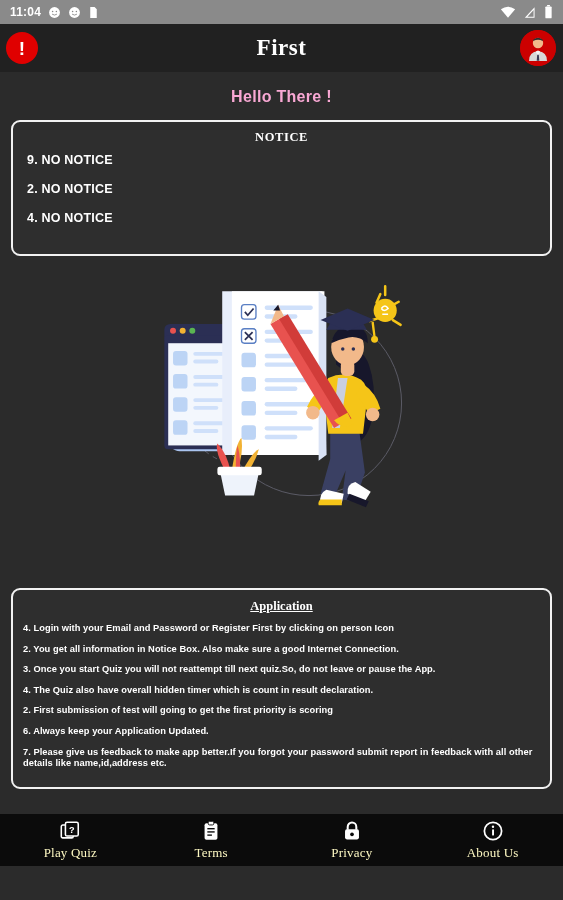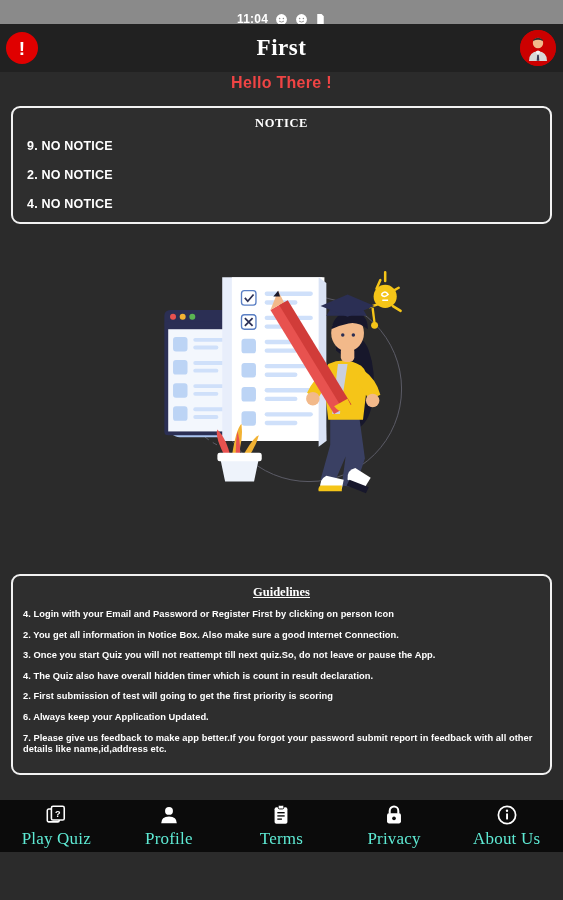--- a/index.html
+++ b/index.html
@@ -9,21 +9,20 @@
     font-family:"Liberation Sans", sans-serif;
     overflow:hidden;
   }
   .phone { position:relative; width:563px; height:900px; background:#2b2b2b; }
 
   
   .statusbar {
     height:22px; background:#8a8a8a;
     display:flex; align-items:center; justify-content:space-between;
     padding:12px 10px;
-    flex-direction:column;
   }
   .sb-left, .sb-right { display:flex; align-items:center; gap:7px; }
   .sb-time { color:#ffffff; font-size:12px; font-weight:bold; letter-spacing:.2px; }
   .sb-ico { display:block; }
 
   
   .appbar {
     height:48px; background:#212121; position:relative;
     display:flex; align-items:center; justify-content:center;
   }
@@ -45,34 +44,34 @@
     position:absolute; right:7px; top:50%; transform:translateY(-50%);
     width:36px; height:36px; border-radius:50%;
     background:#cc0000;
     display:flex; align-items:center; justify-content:center; overflow:hidden;
   }
 
   
   .content { position:relative; height:calc(900px - 22px - 48px); }
 
   .hello {
-    text-align:center; color:#ef4444;
+    text-align:center; color:#f9a8d4;
     font-size:16px; font-weight:bold;
     font-family:"Liberation Sans", sans-serif;
-    margin-top:2px; letter-spacing:.3px;
+    margin-top:16px; letter-spacing:.3px;
   }
 
   .panel {
     margin:14px 11px 0 11px;
     border:2px solid #f2f2f2;
     border-radius:9px;
     background:#2e2e2e;
     position:relative;
   }
-  .notice-panel { height:118px; }
+  .notice-panel { height:136px; }
   .panel-title {
     text-align:center; color:#ffffff;
     font-size:12.5px; font-weight:bold;
     font-family:"Liberation Serif", serif;
     padding-top:8px; letter-spacing:.6px;
   }
   .notice-list { padding:8px 0 0 14px; }
   .notice-item {
     color:#ffffff; font-size:12.5px; font-weight:bold;
     font-family:"Liberation Sans", sans-serif;
@@ -109,21 +108,21 @@
     position:absolute; left:0; right:0; bottom:52px;
     height:52px; background:#0b0b0b;
     display:flex; align-items:center;
   }
   .nav-item {
     flex:1; display:flex; flex-direction:column;
     align-items:center; justify-content:center; gap:3px;
     height:100%;
   }
   .nav-label {
-    color:#5eead4; font-size:17px;
+    color:#fef9c3; font-size:13px;
     font-family:"Liberation Serif", serif; letter-spacing:.2px;
   }
   .nav-icon { height:22px; display:flex; align-items:center; justify-content:center; }
   .filler { position:absolute; left:0; right:0; bottom:0; height:52px; background:#2b2b2b; }
 </style>
 </head>
 <body>
 
 <div class="phone">
 
@@ -303,21 +302,21 @@
           <path d="M128 58 l14 -8 l66 108 l-14 8 z" fill="#e8524f"></path>
           <path d="M137 53 l9 -5 l66 108 l-9 5 z" fill="#d13c39"></path>
           <path d="M128 58 l14 -8 l-6 -12 z" fill="#f2b98a"></path>
           <path d="M131 44 l5 -6 l2 6 z" fill="#17172b"></path>
           <path d="M194 158 l14 -8 l6 12 q-12 6 -20 -4 z" fill="#f5c518"></path>
         </g>
       </svg>
     </div>
 
     <div class="guide-panel">
-      <div class="guide-head">Guidelines</div>
+      <div class="guide-head">Application</div>
       <div class="guide-item">4. Login with your Email and Password or Register First by clicking on person Icon</div>
       <div class="guide-item">2. You get all information in Notice Box. Also make sure a good Internet Connection.</div>
       <div class="guide-item">3. Once you start Quiz you will not reattempt till next quiz.So, do not leave or pause the App.</div>
       <div class="guide-item">4. The Quiz also have overall hidden timer which is count in result declaration.</div>
       <div class="guide-item">2. First submission of test will going to get the first priority is scoring</div>
       <div class="guide-item">6. Always keep your Application Updated.</div>
       <div class="guide-item">7. Please give us feedback to make app better.If you forgot your password submit report in feedback with all other details like name,id,address etc.</div>
     </div>
 
     <div class="bottomnav">
@@ -326,29 +325,20 @@
         <span class="nav-icon">
           <svg width="22" height="22" viewBox="0 0 24 24">
             <rect x="2.5" y="5.5" width="13" height="14" rx="1.6" fill="none" stroke="#fff" stroke-width="1.7"></rect>
             <rect x="7" y="2.5" width="14" height="15" rx="1.8" fill="#0b0b0b" stroke="#fff" stroke-width="1.7"></rect>
             <text x="14" y="13.8" font-size="10" font-weight="bold" fill="#fff" text-anchor="middle" font-family="Liberation Sans, sans-serif">?</text>
           </svg>
         </span>
         <span class="nav-label">Play Quiz</span>
       </div>
 
-      <div class="nav-item">
-        <span class="nav-icon">
-          <svg width="22" height="22" viewBox="0 0 24 24">
-            <circle cx="12" cy="7.5" r="4.3" fill="#fff"></circle>
-            <path d="M3.5 21 q0 -7.5 8.5 -7.5 q8.5 0 8.5 7.5 z" fill="#fff"></path>
-          </svg>
-        </span>
-        <span class="nav-label">Profile</span>
-      </div>
 
       <div class="nav-item">
         <span class="nav-icon">
           <svg width="22" height="22" viewBox="0 0 24 24">
             <rect x="5" y="3.6" width="14" height="18" rx="2" fill="#fff"></rect>
             <rect x="9" y="1.4" width="6" height="4" rx="1.4" fill="#fff" stroke="#0b0b0b" stroke-width="1"></rect>
             <g stroke="#0b0b0b" stroke-width="1.5">
               <path d="M8 9.5 h8"></path>
                 <path d="M8 13 h8"></path>
                 <path d="M8 16.5 h5"></path>

